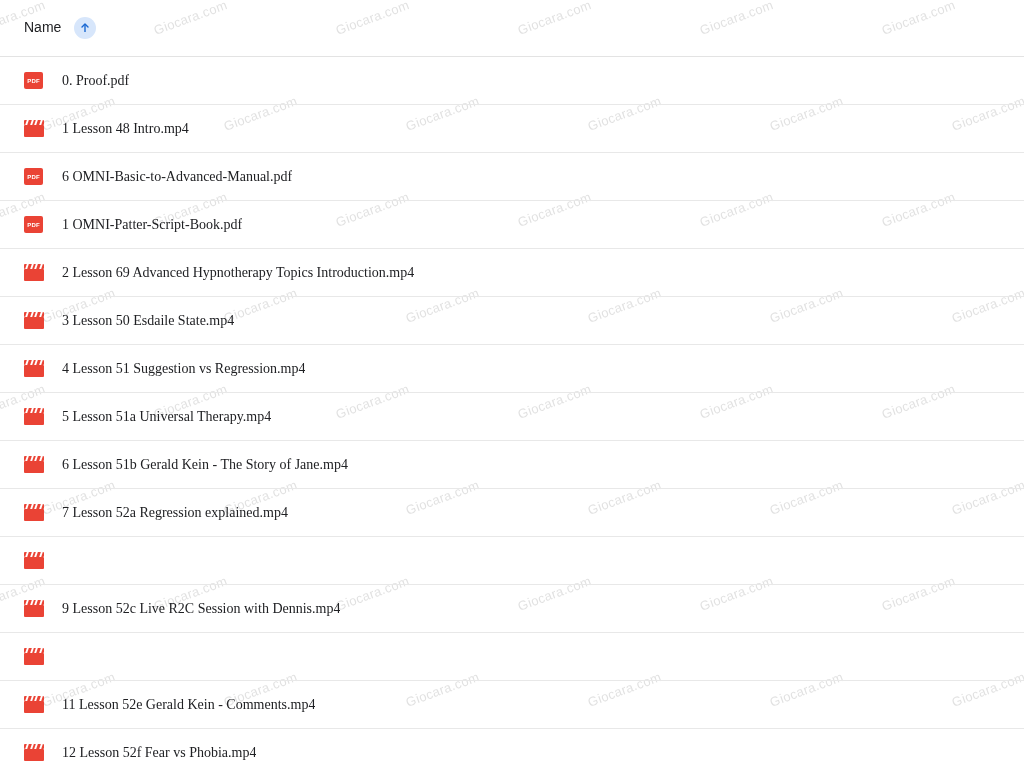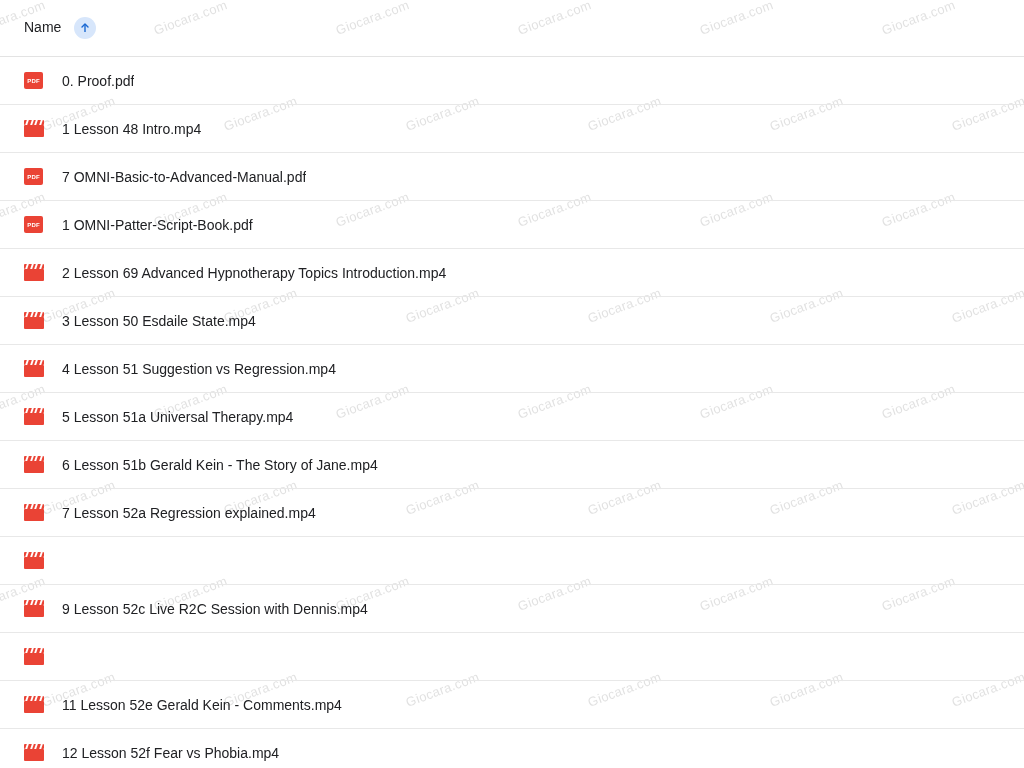--- a/index.html
+++ b/index.html
@@ -84,20 +84,21 @@
     align-items: center;
     justify-content: flex-start;
   }
   .file-name {
     font-size: 14px;
     color: #202124;
     margin-left: 8px;
     white-space: nowrap;
     overflow: hidden;
     text-overflow: ellipsis;
+    font-family: Liberation Serif, serif;
   }
 
   
   .pdf-icon {
     width: 19px;
     height: 17px;
     background: #ea4335;
     border-radius: 2px;
     display: flex;
     align-items: center;
@@ -174,21 +175,21 @@
           <div class="slash" style="left: 11px;"></div>
           <div class="slash" style="left: 15.5px;"></div>
         </div>
       </div>
       <div class="file-name">1 Lesson 48 Intro.mp4</div>
     </div>
     <div class="file-row">
       <div class="icon-cell">
         <div class="pdf-icon">PDF</div>
       </div>
-      <div class="file-name">7 OMNI-Basic-to-Advanced-Manual.pdf</div>
+      <div class="file-name">6 OMNI-Basic-to-Advanced-Manual.pdf</div>
     </div>
     <div class="file-row">
       <div class="icon-cell">
         <div class="pdf-icon">PDF</div>
       </div>
       <div class="file-name">1 OMNI-Patter-Script-Book.pdf</div>
     </div>
     <div class="file-row">
       <div class="icon-cell">
         <div class="mp4-icon">

